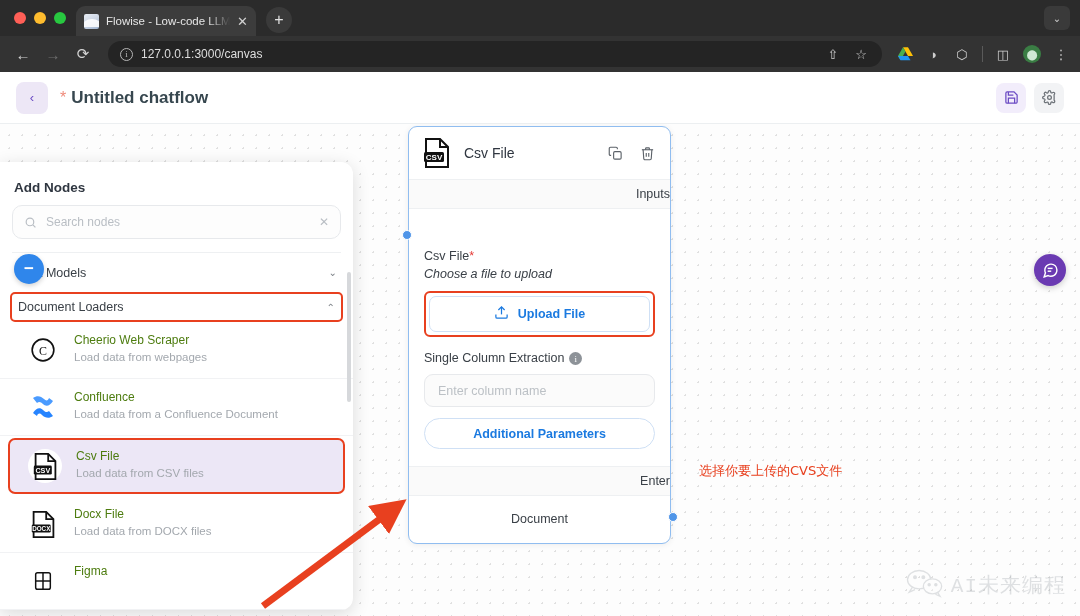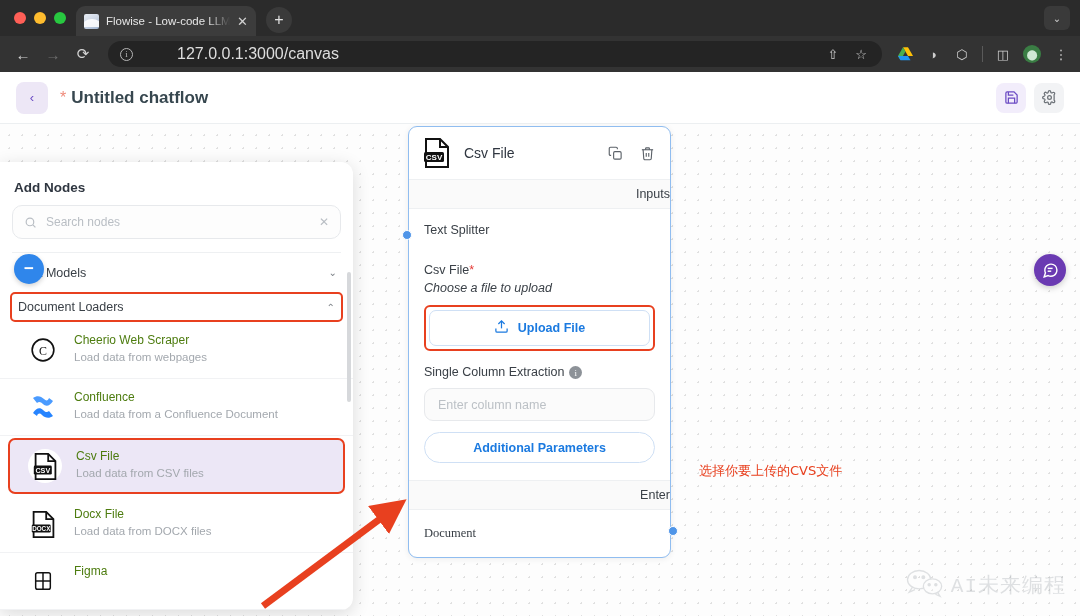--- a/index.html
+++ b/index.html
@@ -61,21 +61,21 @@
   .nav-ico.dim { color: #6f6f6f; }
   .omnibox {
     flex: 1; height: 26px; background: #242424; border-radius: 14px; display: flex;
     align-items: center; gap: 8px; padding: 0 12px; margin: 0 8px;
   }
   .omni-info {
     width: 13px; height: 13px; border-radius: 50%; border: 1.2px solid #b6b6b6;
     color: #b6b6b6; font-size: 9px; display: flex; align-items: center; justify-content: center;
     font-family: "Liberation Serif", serif; flex: none;
   }
-  .omni-url { color: #dedede; font-size: 16px; margin-left: 36px; }
+  .omni-url { color: #dedede; font-size: 12px; }
   .omni-right { display: flex; align-items: center; gap: 10px; margin-left: auto; }
   .tool-ico { color: #cfcfcf; font-size: 13px; display: flex; align-items: center; justify-content: center; width: 18px; }
   .ext-icons { display: flex; align-items: center; gap: 11px; padding-left: 4px; }
   .sep { width: 1px; height: 16px; background: #5a5a5a; }
   .profile-av {
     width: 18px; height: 18px; border-radius: 50%; background: #3a7d44;
     display: flex; align-items: center; justify-content: center; color: #cfe9d4; font-size: 10px;
   }
 
   
@@ -207,21 +207,21 @@
   .addl-btn {
     margin-top: 11px; height: 31px; border: 1px solid #cfe0f5; border-radius: 16px;
     display: flex; align-items: center; justify-content: center; color: #1b7ae0;
     font-size: 12.5px; font-weight: bold;
   }
   .info-ico {
     display: inline-flex; width: 13px; height: 13px; border-radius: 50%; background: #8d9298;
     color: #fff; font-size: 9px; align-items: center; justify-content: center;
     font-family: "Liberation Serif", serif; margin-left: 5px; vertical-align: middle;
   }
-  .out-row { padding: 13px 15px 16px 15px; position: relative; text-align: left; font-family: Liberation Serif, serif; }
+  .out-row { padding: 13px 15px 16px 15px; position: relative; text-align: center; }
   .out-label { font-size: 12.5px; color: #3a4047; }
   .anchor-out {
     position: absolute; right: -7.5px; top: 16px; width: 10px; height: 10px;
     border-radius: 50%; background: #4f95e8; border: 1px solid #fff;
   }
 
   
   .cn-note {
     position: absolute; left: 672px; top: 338px; font-size: 13px; color: #e8401f;
     font-family: "DejaVu Sans", sans-serif; white-space: nowrap; z-index: 9; padding-left: 27px;
@@ -445,21 +445,20 @@
             <path d="M19 6l-1 14a2 2 0 0 1-2 2H8a2 2 0 0 1-2-2L5 6"></path>
             <path d="M10 11v6M14 11v6M9 6V4a1 1 0 0 1 1-1h4a1 1 0 0 1 1 1v2"></path>
           </svg>
         </span>
       </div>
 
       <div class="section-band">Inputs</div>
 
       <div class="node-body">
         <span class="anchor" style="top:21px;"></span>
-        <div class="field-label">Text Splitter</div>
 
         <div style="height:26px"></div>
 
         <div class="field-label">
           <span>Csv File</span><span class="req">*</span>
         </div>
         <div class="field-sub">Choose a file to upload</div>
 
         <div class="upload-wrap">
           <div class="upload-btn">

